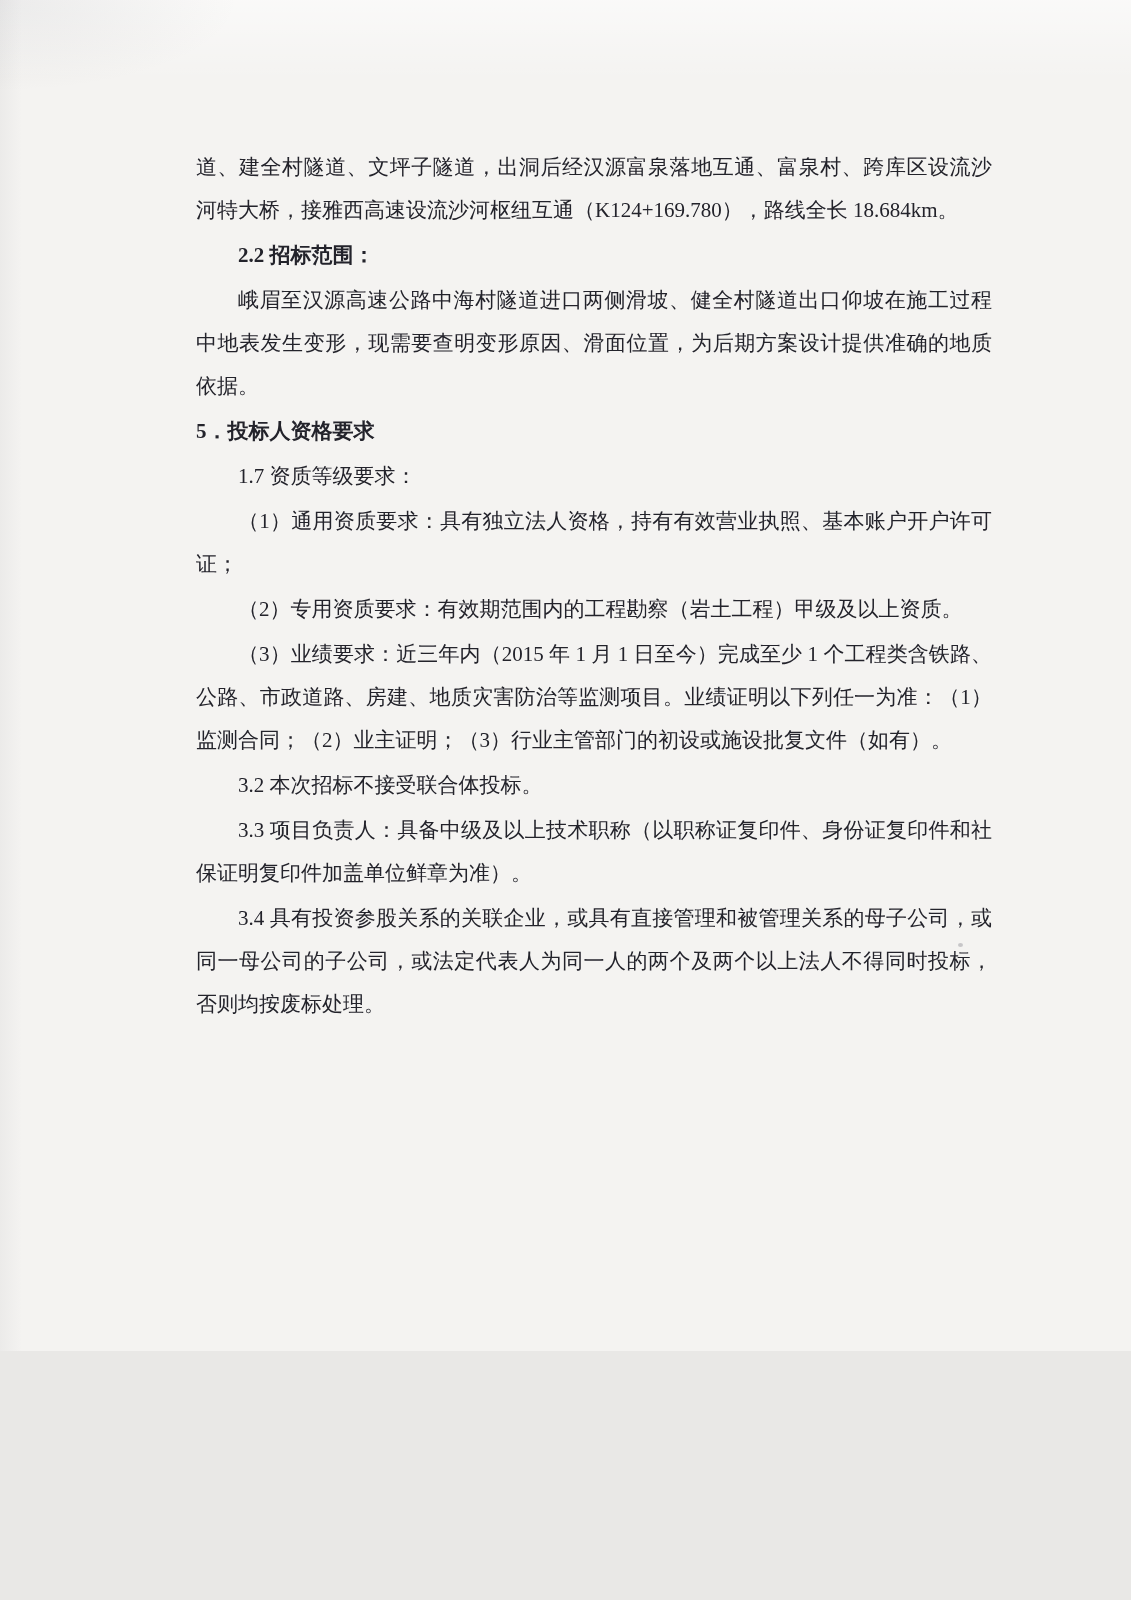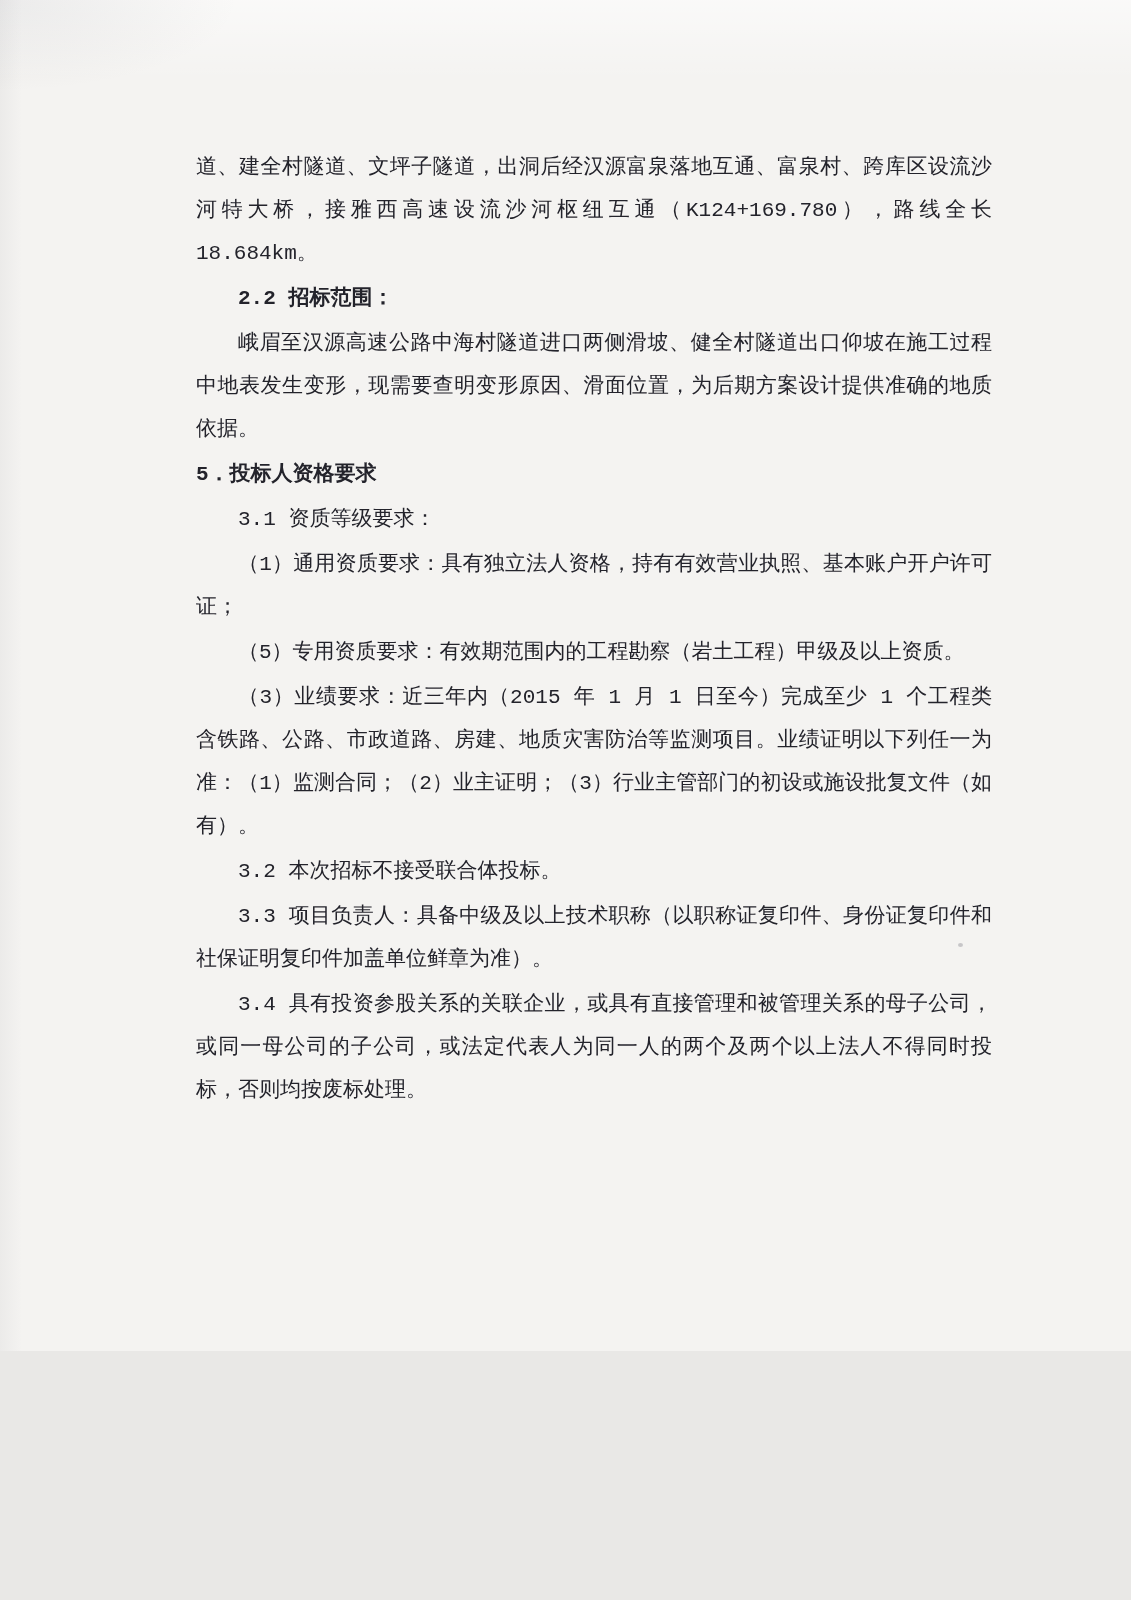--- a/index.html
+++ b/index.html
@@ -8,21 +8,21 @@
     position: relative;
     width: 1131px;
     height: 1351px;
     margin: 0 auto;
     overflow: hidden;
     background-color: #f4f3f1;
     background-image:
       radial-gradient(ellipse 340px 130px at 0% 0%, rgba(110,110,118,0.10), transparent 70%),
       linear-gradient(90deg, rgba(100,100,106,0.06), transparent 22px),
       linear-gradient(180deg, rgba(255,255,255,0.55), transparent 80px);
-    font-family: Liberation Mono, monospace;
+    font-family: Liberation Serif, serif;
     color: #23232b;
   }
   .content {
     position: absolute;
     left: 196px;
     top: 146px;
     width: 796px;
     font-size: 21px;
     line-height: 43px;
     text-align: justify;
@@ -71,23 +71,23 @@
 </head>
 <body>
 
 <div class="page">
 
   <div class="content">
     <p>道、建全村隧道、文坪子隧道，出洞后经汉源富泉落地互通、富泉村、跨库区设流沙河特大桥，接雅西高速设流沙河枢纽互通（K124+169.780），路线全长 18.684km。</p>
     <p class="ind bold">2.2 招标范围：</p>
     <p class="ind">峨眉至汉源高速公路中海村隧道进口两侧滑坡、健全村隧道出口仰坡在施工过程中地表发生变形，现需要查明变形原因、滑面位置，为后期方案设计提供准确的地质依据。</p>
     <p class="bold sec3">5．投标人资格要求</p>
-    <p class="ind">3.1 资质等级要求：</p>
+    <p class="ind">1.7 资质等级要求：</p>
     <p class="ind">（1）通用资质要求：具有独立法人资格，持有有效营业执照、基本账户开户许可证；</p>
-    <p class="ind">（5）专用资质要求：有效期范围内的工程勘察（岩土工程）甲级及以上资质。</p>
+    <p class="ind">（2）专用资质要求：有效期范围内的工程勘察（岩土工程）甲级及以上资质。</p>
     <p class="ind">（3）业绩要求：近三年内（2015 年 1 月 1 日至今）完成至少 1 个工程类含铁路、公路、市政道路、房建、地质灾害防治等监测项目。业绩证明以下列任一为准：（1）监测合同；（2）业主证明；（3）行业主管部门的初设或施设批复文件（如有）。</p>
     <p class="ind">3.2 本次招标不接受联合体投标。</p>
     <p class="ind">3.3 项目负责人：具备中级及以上技术职称（以职称证复印件、身份证复印件和社保证明复印件加盖单位鲜章为准）。</p>
     <p class="ind">3.4 具有投资参股关系的关联企业，或具有直接管理和被管理关系的母子公司，或同一母公司的子公司，或法定代表人为同一人的两个及两个以上法人不得同时投标，否则均按废标处理。</p>
   </div>
 
   <div class="speck"></div>
 
   <div class="footer-rule-wrap">
     <div class="footer-rule-thick"></div>

